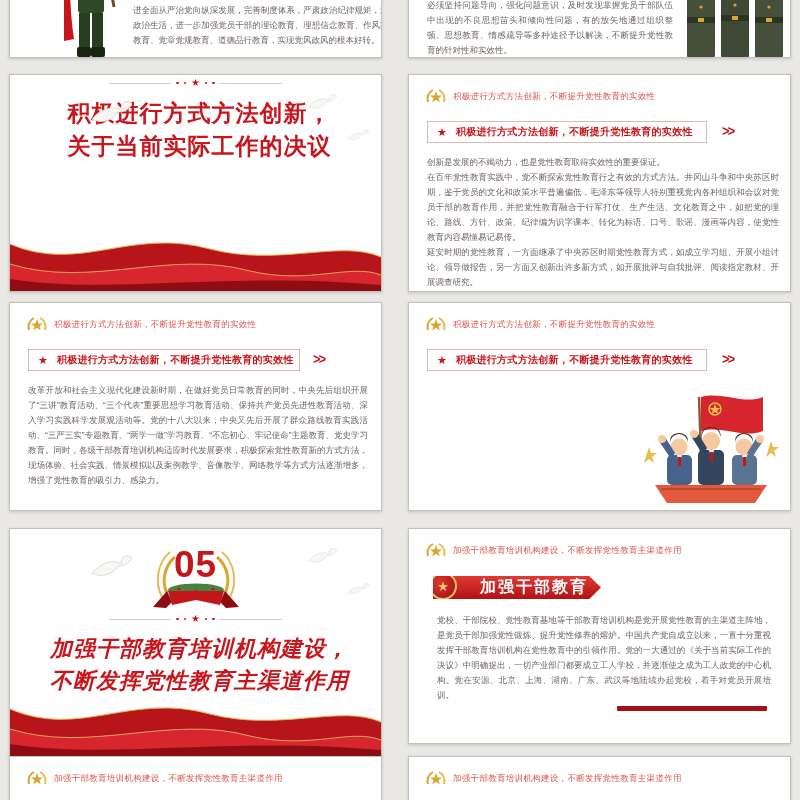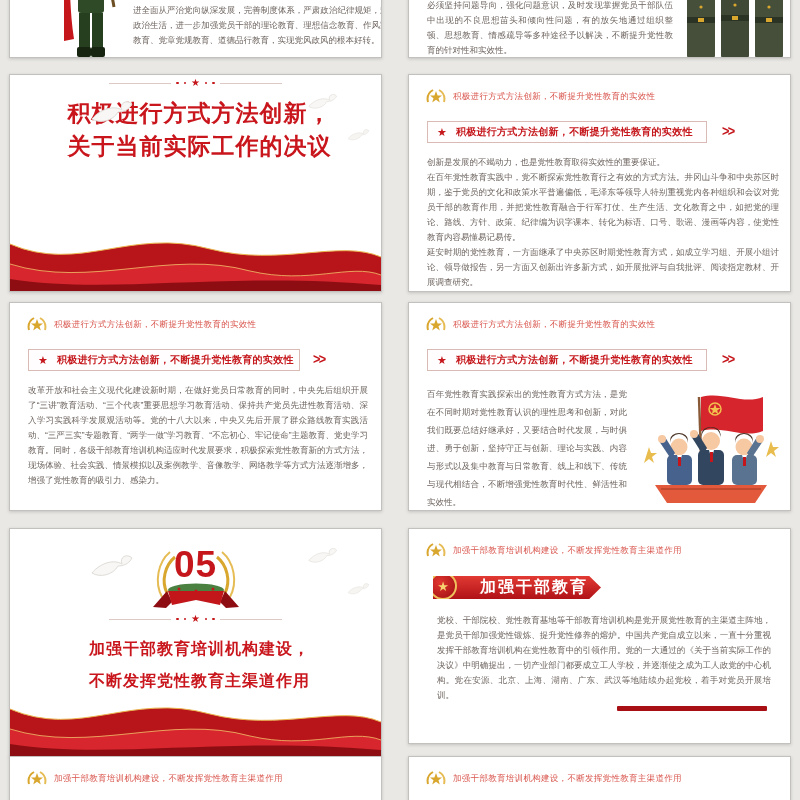--- a/index.html
+++ b/index.html
@@ -193,23 +193,20 @@
         <path d="M19,14 Q21,6 14,2" stroke="#e6bc55" stroke-width="2" fill="none"></path>
         <path d="M11,3 L12.6,7.5 L17,7.5 L13.5,10.3 L14.8,14.5 L11,11.8 L7.2,14.5 L8.5,10.3 L5,7.5 L9.4,7.5 Z" fill="#d9a62e"></path>
       </svg>
       <span class="h-text">积极进行方式方法创新，不断提升党性教育的实效性</span>
     </div>
     <div class="t-box" style="width:280px;">
       <span class="star">★</span>
       <span class="bx">积极进行方式方法创新，不断提升党性教育的实效性</span>
     </div>
     <span class="arrows" style="left:312px;">&gt;&gt;</span>
-    <div class="body-text" style="left:18px;top:82px;width:200px;line-height:18px;">
-      <p>百年党性教育实践探索出的党性教育方式方法，是党在不同时期对党性教育认识的理性思考和创新，对此我们既要总结好继承好，又要结合时代发展，与时俱进、勇于创新，坚持守正与创新、理论与实践、内容与形式以及集中教育与日常教育、线上和线下、传统与现代相结合，不断增强党性教育时代性、鲜活性和实效性。</p>
-    </div>
     <svg style="position:absolute;left:232px;top:88px;" width="140" height="114" viewBox="0 0 140 114">
       <path d="M58,6 L60,64" stroke="#8a5a38" stroke-width="2.5"></path>
       <path d="M60,6 C82,0 102,14 122,6 L122,40 C102,48 82,34 60,40 Z" fill="#d6252c"></path>
       <circle cx="74" cy="18" r="6" fill="none" stroke="#f2c14e" stroke-width="1.5"></circle>
       <path d="M74,13 L75.4,17 L79.5,17 L76.2,19.5 L77.4,23.5 L74,21 L70.6,23.5 L71.8,19.5 L68.5,17 L72.6,17 Z" fill="#f2c14e"></path>
       <path d="M2,56 L4,62 L10,62 L5,66 L7,72 L2,68 L-3,72 Z" fill="#e8bd4e" transform="translate(6,0)"></path>
       <path d="M130,50 L132,56 L138,56 L133,60 L135,66 L130,62 L125,66 Z" fill="#e8bd4e"></path>
       <g>
         <circle cx="38" cy="56" r="8.5" fill="#f6c9a3"></circle>
         <path d="M29,52 A9,9 0 0 1 47,52 L47,49 A9,7 0 0 0 29,49 Z" fill="#4a3326"></path>
@@ -271,21 +268,21 @@
       </div>
       <div class="divider">
         <span class="line"></span>
           <span class="dot"></span>
           <span class="dot"></span>
         <span class="dstar">★</span>
         <span class="dot"></span>
           <span class="dot"></span>
           <span class="line"></span>
       </div>
-      <div class="t-title" style="font-size:16px;line-height:32px;">
+      <div class="t-title" style="font-size:22px;line-height:32px;font-style:italic;">
         <span class="ln">加强干部教育培训机构建设，</span>
         <span class="ln">不断发挥党性教育主渠道作用</span>
       </div>
       <svg class="waves" width="371" height="72" viewBox="0 0 371 72" preserveAspectRatio="none">
         <path d="M0,25 C70,55 120,8 200,30 C270,48 330,20 371,38 L371,72 L0,72 Z" fill="#b8151b"></path>
         <path d="M0,25 C70,55 120,8 200,30 C270,48 330,20 371,38" stroke="#eab54d" stroke-width="1" fill="none"></path>
         <path d="M0,45 C80,70 160,30 240,52 C300,66 340,44 371,56 L371,72 L0,72 Z" fill="#d8262e"></path>
         <path d="M0,45 C80,70 160,30 240,52 C300,66 340,44 371,56" stroke="#f0c269" stroke-width="0.8" fill="none"></path>
         <path d="M0,60 C100,76 220,52 371,66 L371,72 L0,72 Z" fill="#8e0d12"></path>
       </svg>

